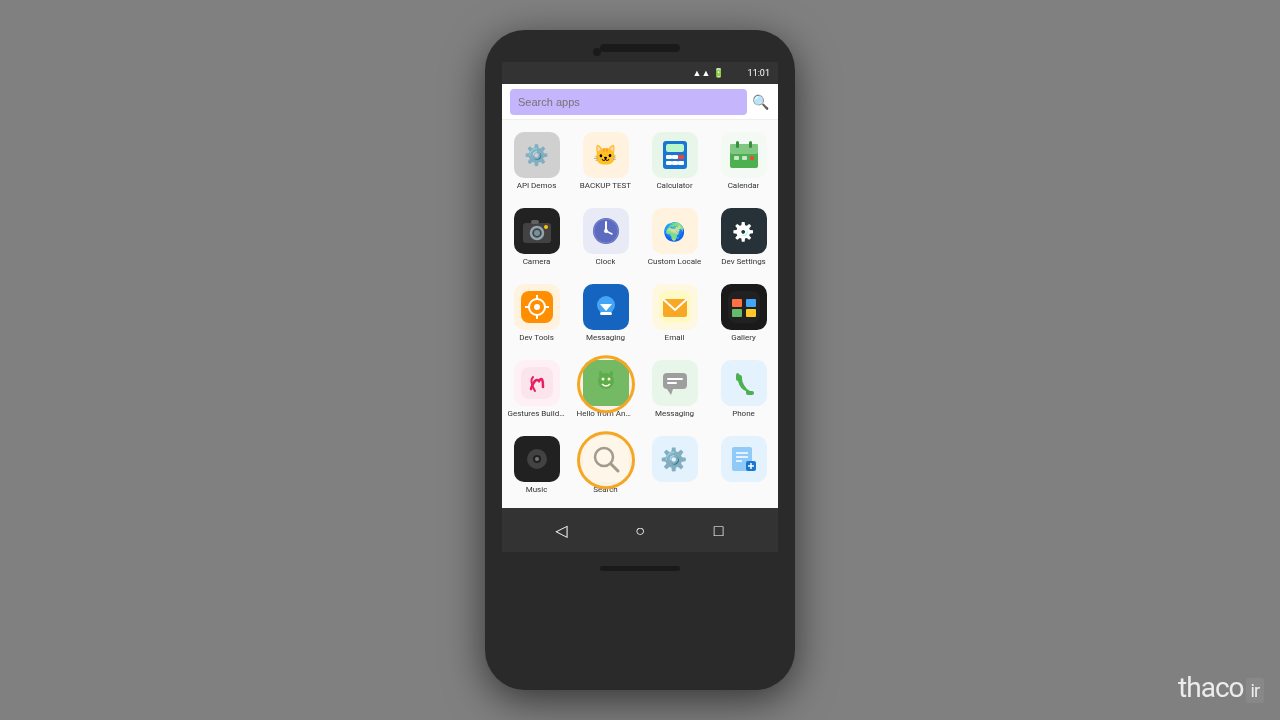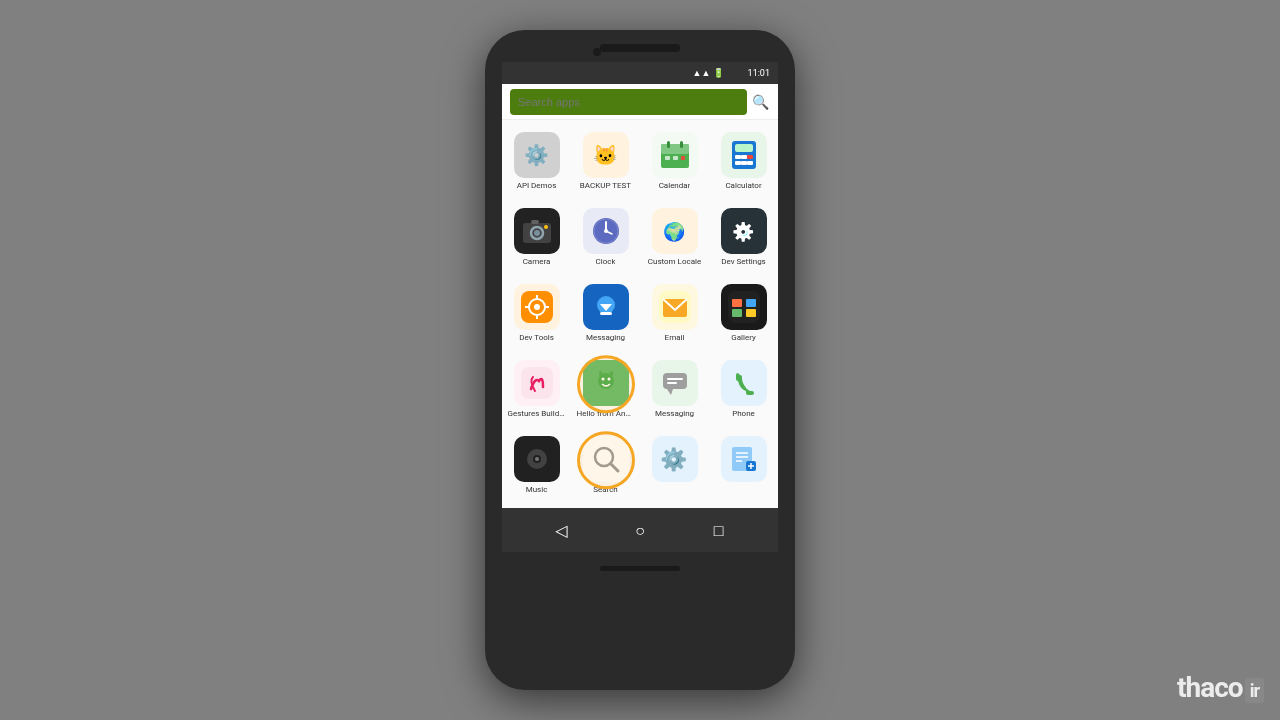--- a/index.html
+++ b/index.html
@@ -77,21 +77,21 @@
       background: #fff;
       display: flex;
       align-items: center;
       padding: 4px 8px;
       border-bottom: 1px solid #eee;
     }
 
     .search-input {
       flex: 1;
       height: 26px;
-      background: #4d7c0f;
+      background: #c4b5fd;
       border: none;
       border-radius: 4px;
       padding: 0 8px;
       font-size: 11px;
       outline: none;
     }
 
     .search-icon-bar {
       margin-left: 6px;
       color: #666;
@@ -181,21 +181,21 @@
       margin-top: 14px;
     }
 
     
     .watermark {
       position: absolute;
       bottom: 16px;
       right: 16px;
       color: rgba(255,255,255,0.85);
       font-size: 28px;
-      font-weight: bold;
+      font-weight: normal;
       letter-spacing: -1px;
     }
   </style>
 </head>
 <body>
 
 <div class="phone-outer">
   <div class="phone-camera"></div>
   <div class="phone-speaker-top"></div>
 
@@ -221,53 +221,53 @@
       </div>
 
       <span class="app-label">API Demos</span>
     </div>
         <div class="app-item">
       <div class="app-icon" style="background:#fff3e0;">
         <span style="font-size:20px;">🐱</span>
       </div>
 
       <span class="app-label">BACKUP TEST</span>
-    </div>
-        <div class="app-item">
-      <div class="app-icon" style="background:#f3f9f3;">
-        <svg width="32" height="32" viewBox="0 0 32 32">
-              <rect x="2" y="5" width="28" height="24" rx="2" fill="#4CAF50"></rect>
-              <rect x="2" y="5" width="28" height="10" rx="2" fill="#81C784"></rect>
-              <rect x="8" y="2" width="3" height="7" rx="1.5" fill="#388e3c"></rect>
-              <rect x="21" y="2" width="3" height="7" rx="1.5" fill="#388e3c"></rect>
-              <rect x="6" y="17" width="5" height="4" rx="1" fill="white" opacity="0.7"></rect>
-              <rect x="14" y="17" width="5" height="4" rx="1" fill="white" opacity="0.7"></rect>
-              <rect x="22" y="17" width="4" height="4" rx="1" fill="#f44336" opacity="0.9"></rect>
-            </svg>
-      </div>
-
-      <span class="app-label">Calendar</span>
     </div>
         <div class="app-item">
       <div class="app-icon" style="background:#e8f5e9;">
         <svg width="32" height="32" viewBox="0 0 32 32">
               <rect x="4" y="2" width="24" height="28" rx="3" fill="#1976d2"></rect>
               <rect x="7" y="5" width="18" height="8" rx="2" fill="#b9f6ca"></rect>
               <rect x="7" y="16" width="6" height="4" rx="1" fill="white"></rect>
               <rect x="13" y="16" width="6" height="4" rx="1" fill="white"></rect>
               <rect x="19" y="16" width="6" height="4" rx="1" fill="#f44336"></rect>
               <rect x="7" y="22" width="6" height="4" rx="1" fill="white"></rect>
               <rect x="13" y="22" width="6" height="4" rx="1" fill="white"></rect>
               <rect x="19" y="22" width="6" height="4" rx="1" fill="white"></rect>
             </svg>
       </div>
 
       <span class="app-label">Calculator</span>
     </div>
         <div class="app-item">
+      <div class="app-icon" style="background:#f3f9f3;">
+        <svg width="32" height="32" viewBox="0 0 32 32">
+              <rect x="2" y="5" width="28" height="24" rx="2" fill="#4CAF50"></rect>
+              <rect x="2" y="5" width="28" height="10" rx="2" fill="#81C784"></rect>
+              <rect x="8" y="2" width="3" height="7" rx="1.5" fill="#388e3c"></rect>
+              <rect x="21" y="2" width="3" height="7" rx="1.5" fill="#388e3c"></rect>
+              <rect x="6" y="17" width="5" height="4" rx="1" fill="white" opacity="0.7"></rect>
+              <rect x="14" y="17" width="5" height="4" rx="1" fill="white" opacity="0.7"></rect>
+              <rect x="22" y="17" width="4" height="4" rx="1" fill="#f44336" opacity="0.9"></rect>
+            </svg>
+      </div>
+
+      <span class="app-label">Calendar</span>
+    </div>
+        <div class="app-item">
       <div class="app-icon" style="background:#222;">
         <svg width="32" height="32" viewBox="0 0 32 32">
               <rect x="2" y="8" width="28" height="20" rx="3" fill="#424242"></rect>
               <circle cx="16" cy="18" r="6" fill="none" stroke="#90A4AE" stroke-width="2.5"></circle>
               <circle cx="16" cy="18" r="3" fill="#78909C"></circle>
               <rect x="10" y="5" width="8" height="4" rx="2" fill="#616161"></rect>
               <circle cx="25" cy="12" r="2" fill="#FFC107"></circle>
             </svg>
       </div>
 

